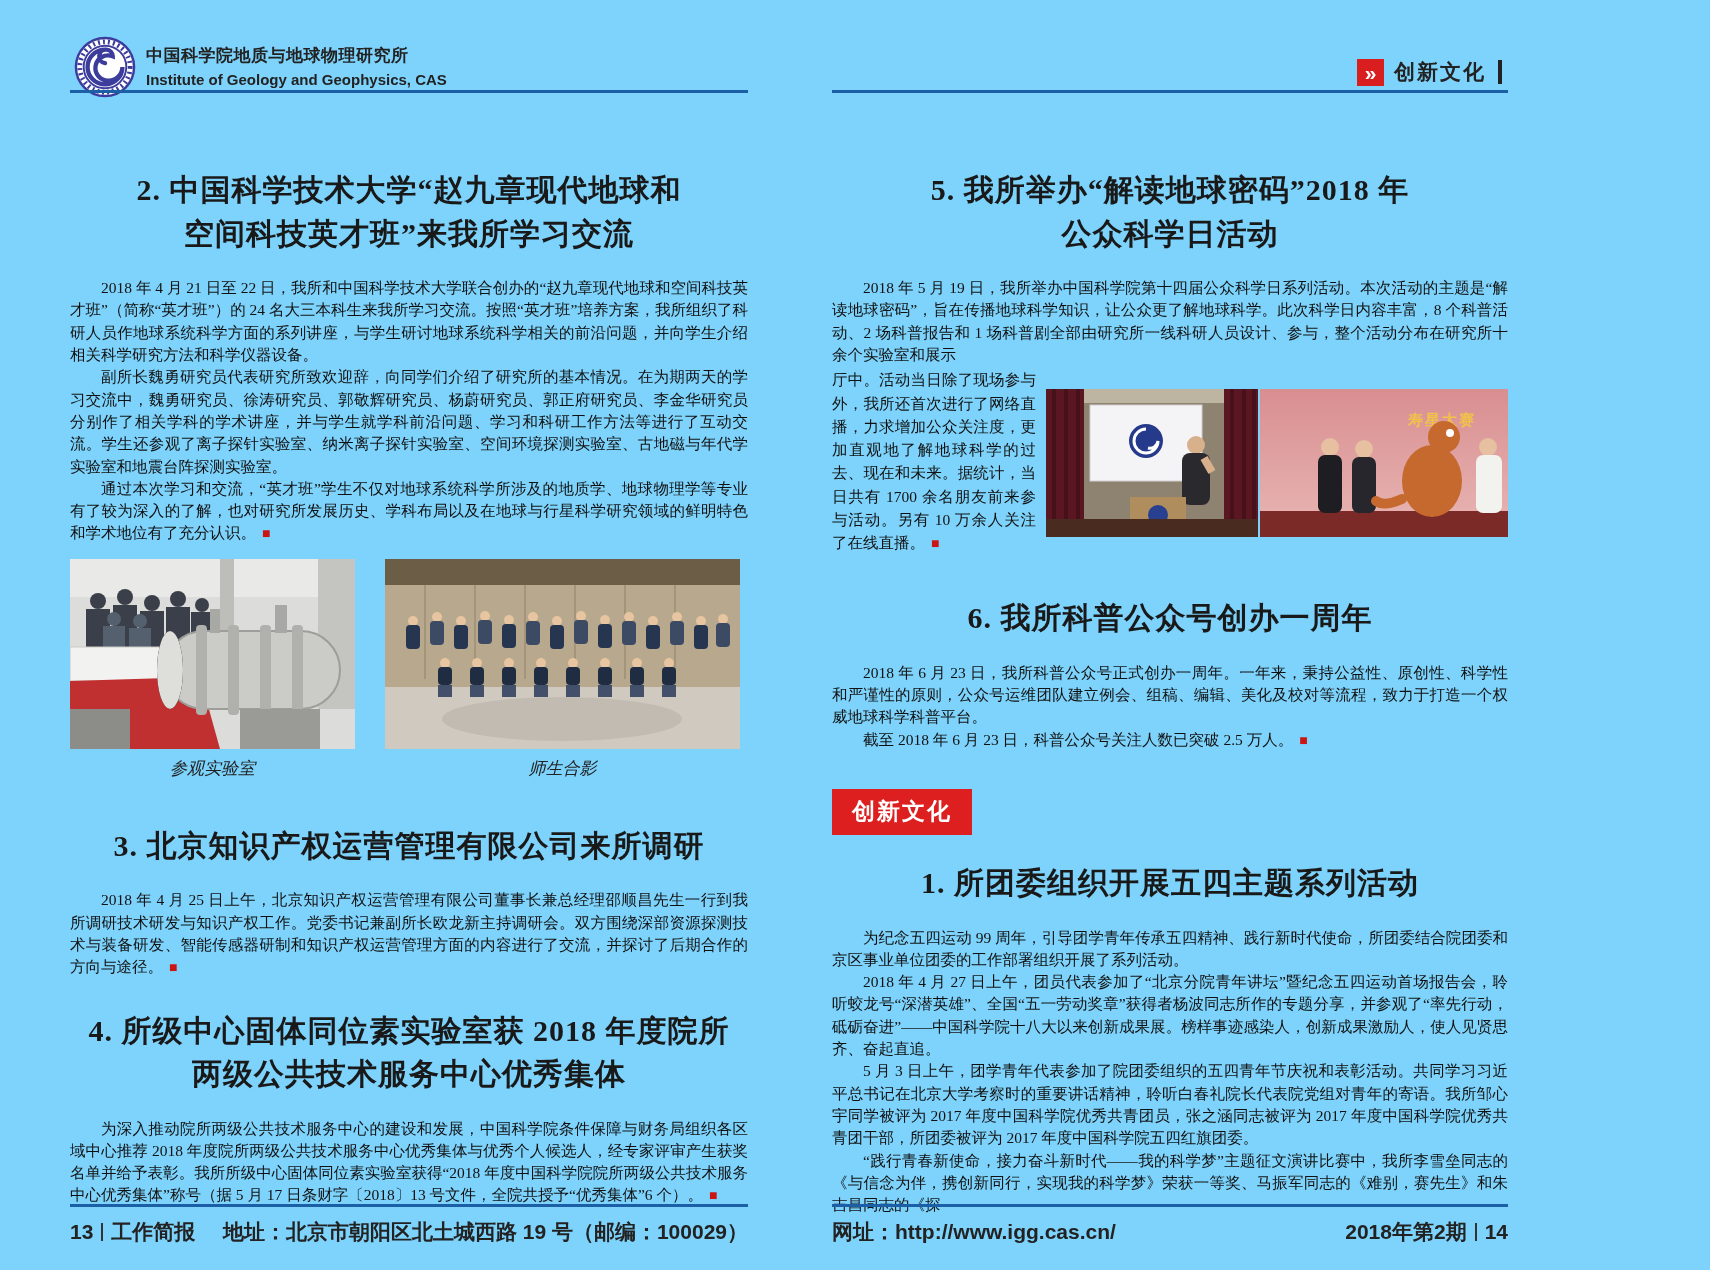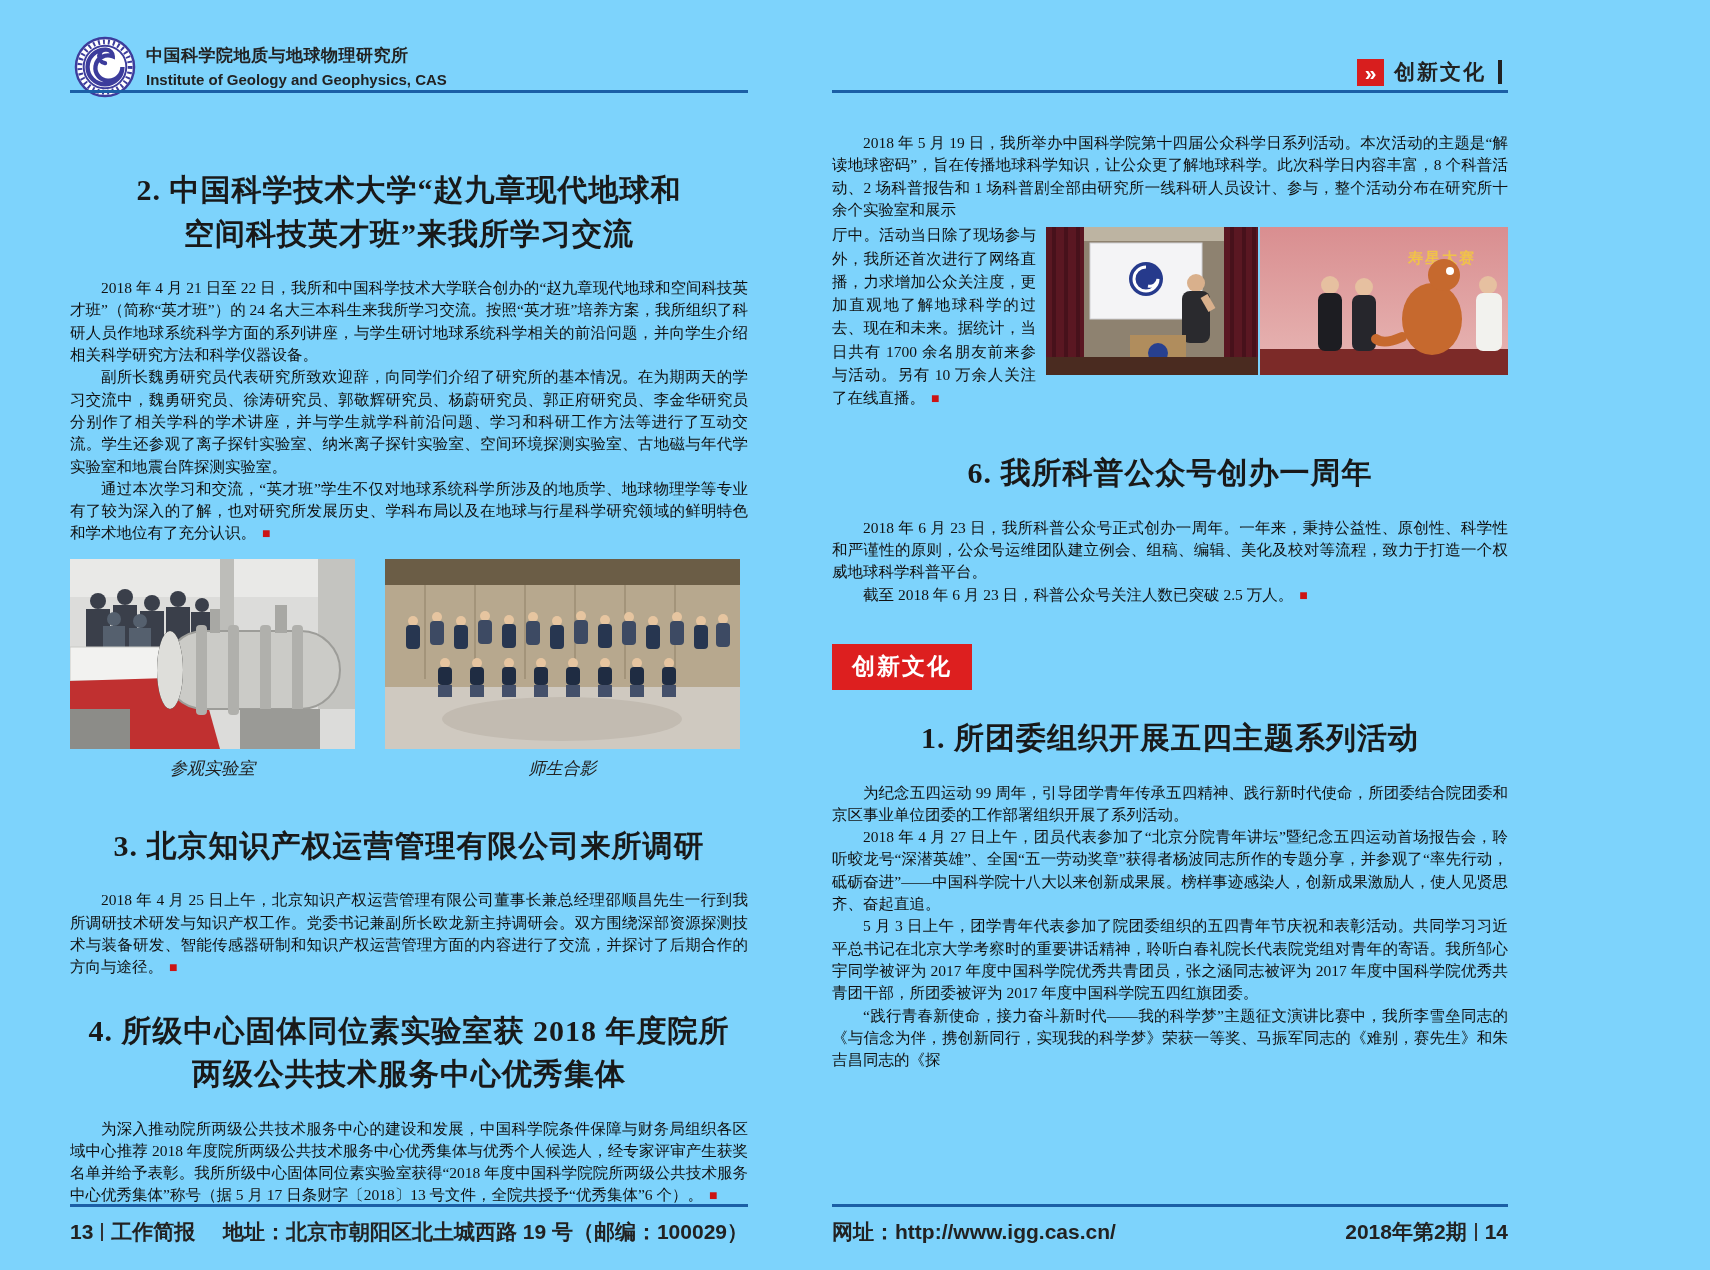--- a/index.html
+++ b/index.html
@@ -39,21 +39,21 @@
   
   .photo-row{margin-top:14px;display:flex;gap:30px;}
   .ph{display:block;}
   .cap-row{display:flex;margin-top:8px;}
   .cap{flex:0 0 auto;text-align:center;font-size:17px;font-style:italic;color:#222;}
   .cap1{width:285px;}
   .cap2{width:355px;margin-left:30px;text-align:center;}
   .t3{margin-top:44px;}
   .t4{margin-top:30px;}
   
-  .wrap-row{margin-top:2px;display:flex;gap:10px;align-items:flex-start;}
+  .wrap-row{margin-top:2px;display:flex;gap:10px;align-items:center;}
   .wrap-text{flex:1 1 auto;font-size:15.5px;line-height:1.5;text-align:justify;color:#111;}
   .wrap-photos{flex:0 0 auto;display:flex;gap:2px;margin-top:4px;}
   .t6{margin-top:42px;}
   .badge{display:inline-block;margin-top:38px;background:#dd1f1f;color:#fff;
     font-family:"Liberation Sans",sans-serif;font-weight:bold;font-size:23px;
     letter-spacing:2px;padding:7px 20px 8px 20px;}
   .t1{margin-top:26px;}
   
   .foot-rule{position:absolute;top:1204px;height:3px;background:#1b5fa6;}
   .fr-left{left:70px;width:678px;}
@@ -215,20 +215,22 @@
 
     <div class="art-title t4">4. 所级中心固体同位素实验室获 2018 年度院所
 两级公共技术服务中心优秀集体</div>
     <div class="body-block">
       <p><span>为深入推动院所两级公共技术服务中心的建设和发展，中国科学院条件保障与财务局组织各区域中心推荐 2018 年度院所两级公共技术服务中心优秀集体与优秀个人候选人，经专家评审产生获奖名单并给予表彰。我所所级中心固体同位素实验室获得“2018 年度中国科学院院所两级公共技术服务中心优秀集体”称号（据 5 月 17 日条财字〔2018〕13 号文件，全院共授予“优秀集体”6 个）。</span><span class="endmark">■</span></p>
     </div>
   </div>
 
   <div class="col col-right">
 
+    <div class="art-title t2">5. 我所举办“解读地球密码”2018 年
+公众科学日活动</div>
     <div class="body-block">
       <p>2018 年 5 月 19 日，我所举办中国科学院第十四届公众科学日系列活动。本次活动的主题是“解读地球密码”，旨在传播地球科学知识，让公众更了解地球科学。此次科学日内容丰富，8 个科普活动、2 场科普报告和 1 场科普剧全部由研究所一线科研人员设计、参与，整个活动分布在研究所十余个实验室和展示</p>
     </div>
     <div class="wrap-row">
       <div class="wrap-text"><span>厅中。活动当日除了现场参与外，我所还首次进行了网络直播，力求增加公众关注度，更加直观地了解地球科学的过去、现在和未来。据统计，当日共有 1700 余名朋友前来参与活动。另有 10 万余人关注了在线直播。</span><span class="endmark">■</span></div>
       <div class="wrap-photos">
         <svg width="212" height="148" viewBox="0 0 212 148">
           <rect width="212" height="148" fill="#8e8270"></rect>
           <rect x="0" y="0" width="212" height="14" fill="#bdb4a2"></rect>
           <rect x="0" y="0" width="38" height="130" fill="#5a1722"></rect>

